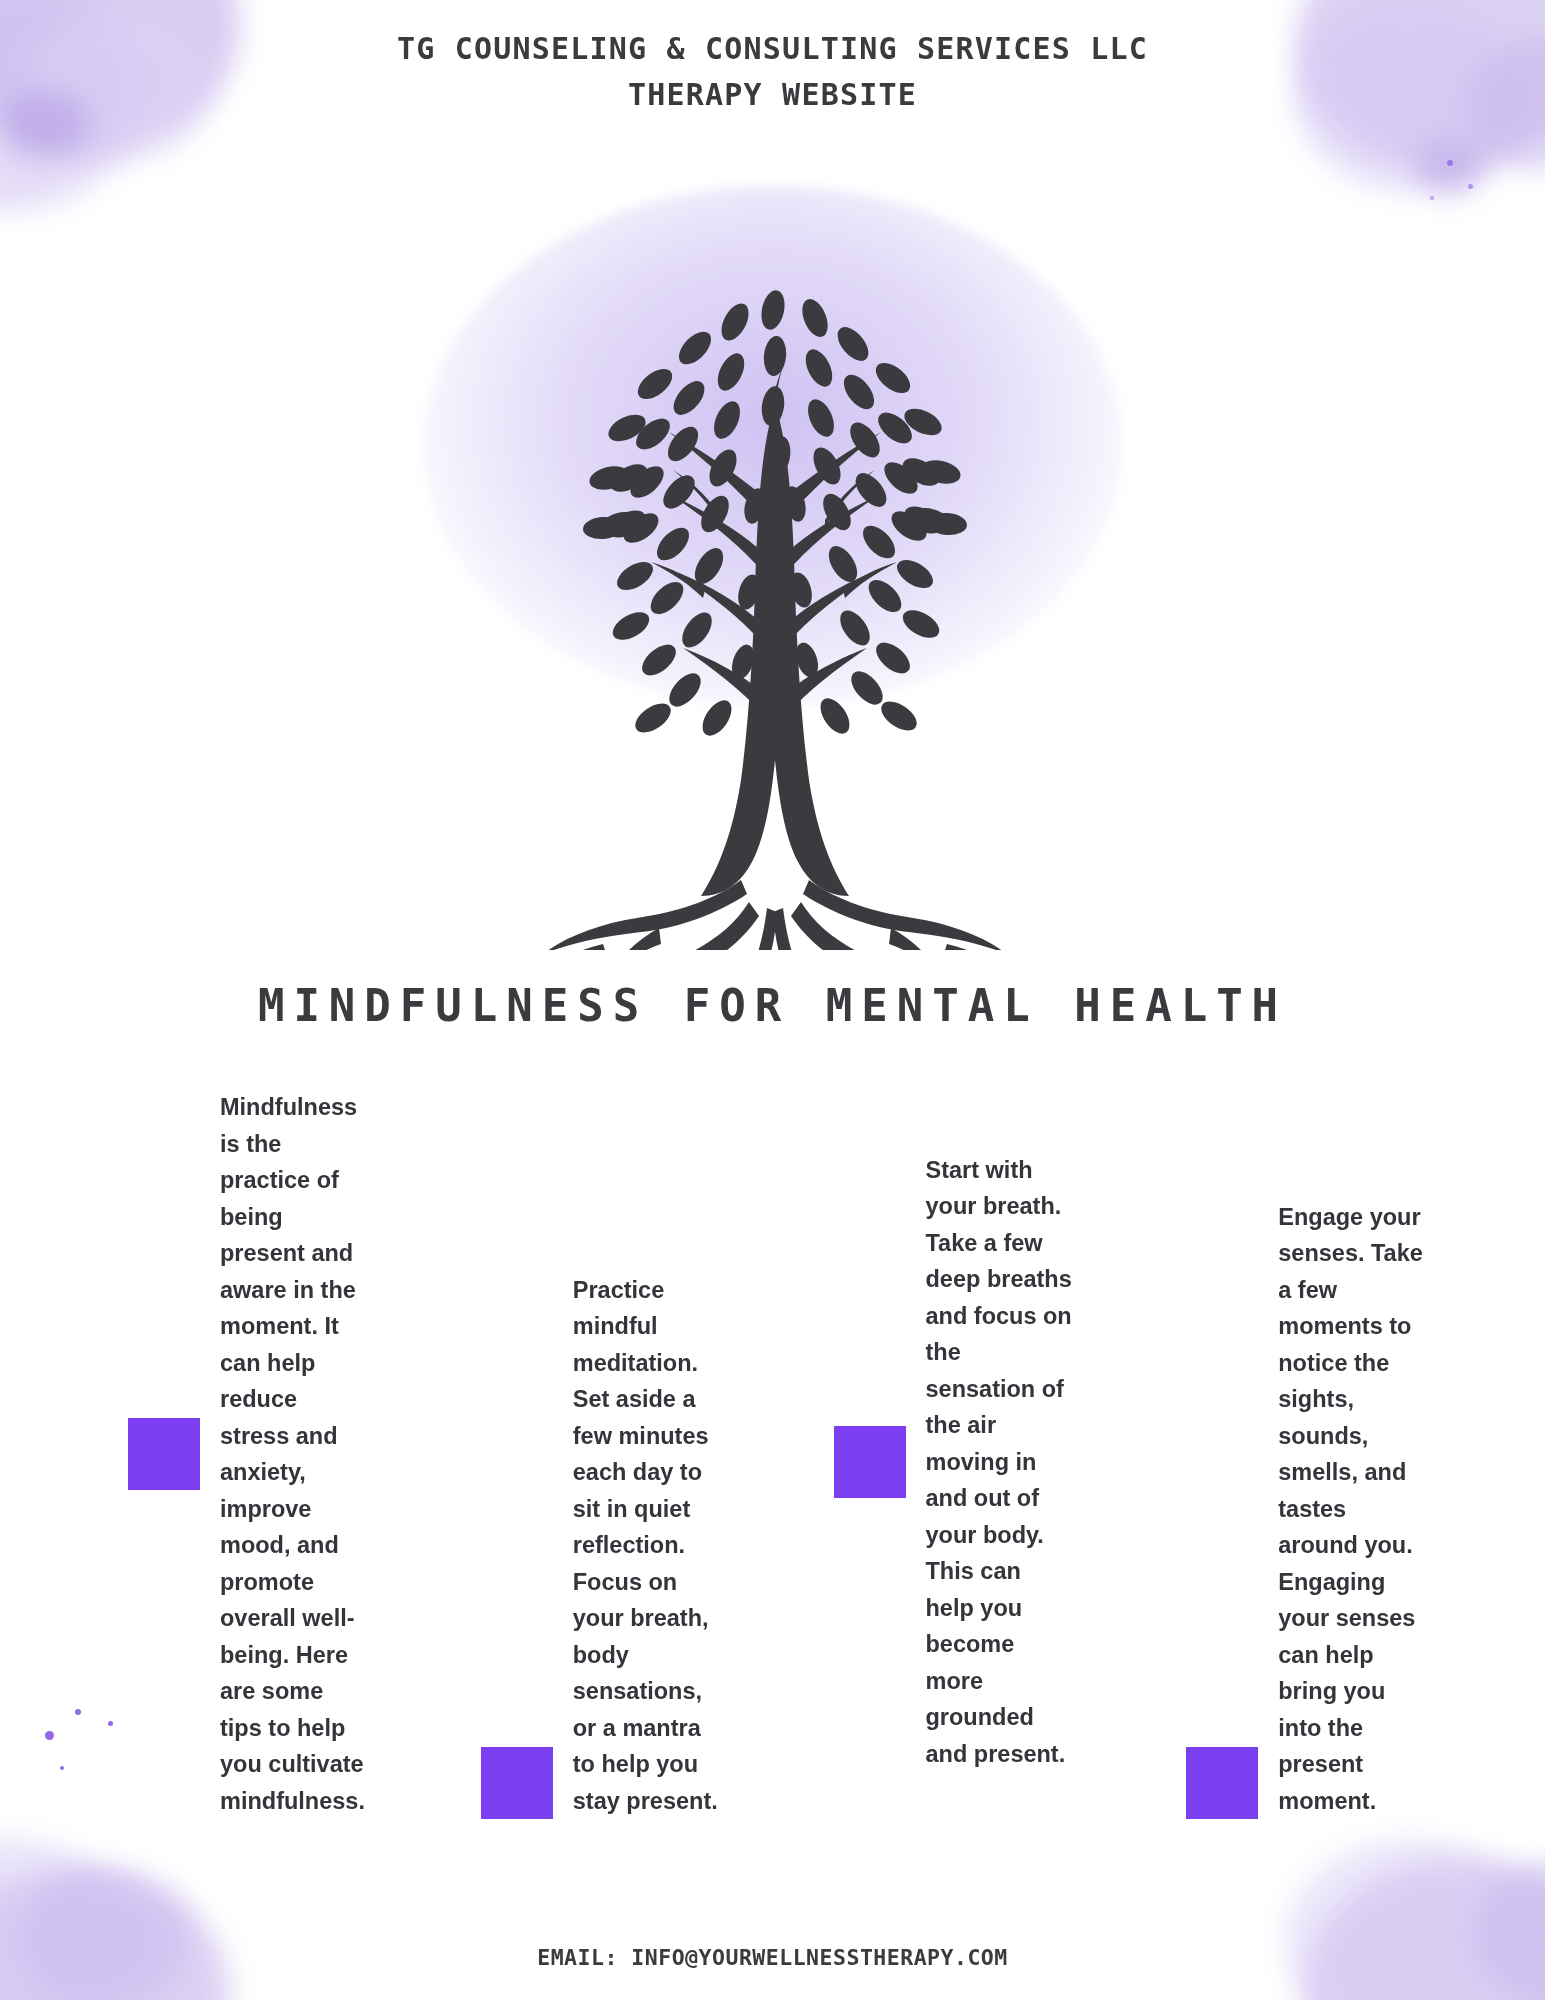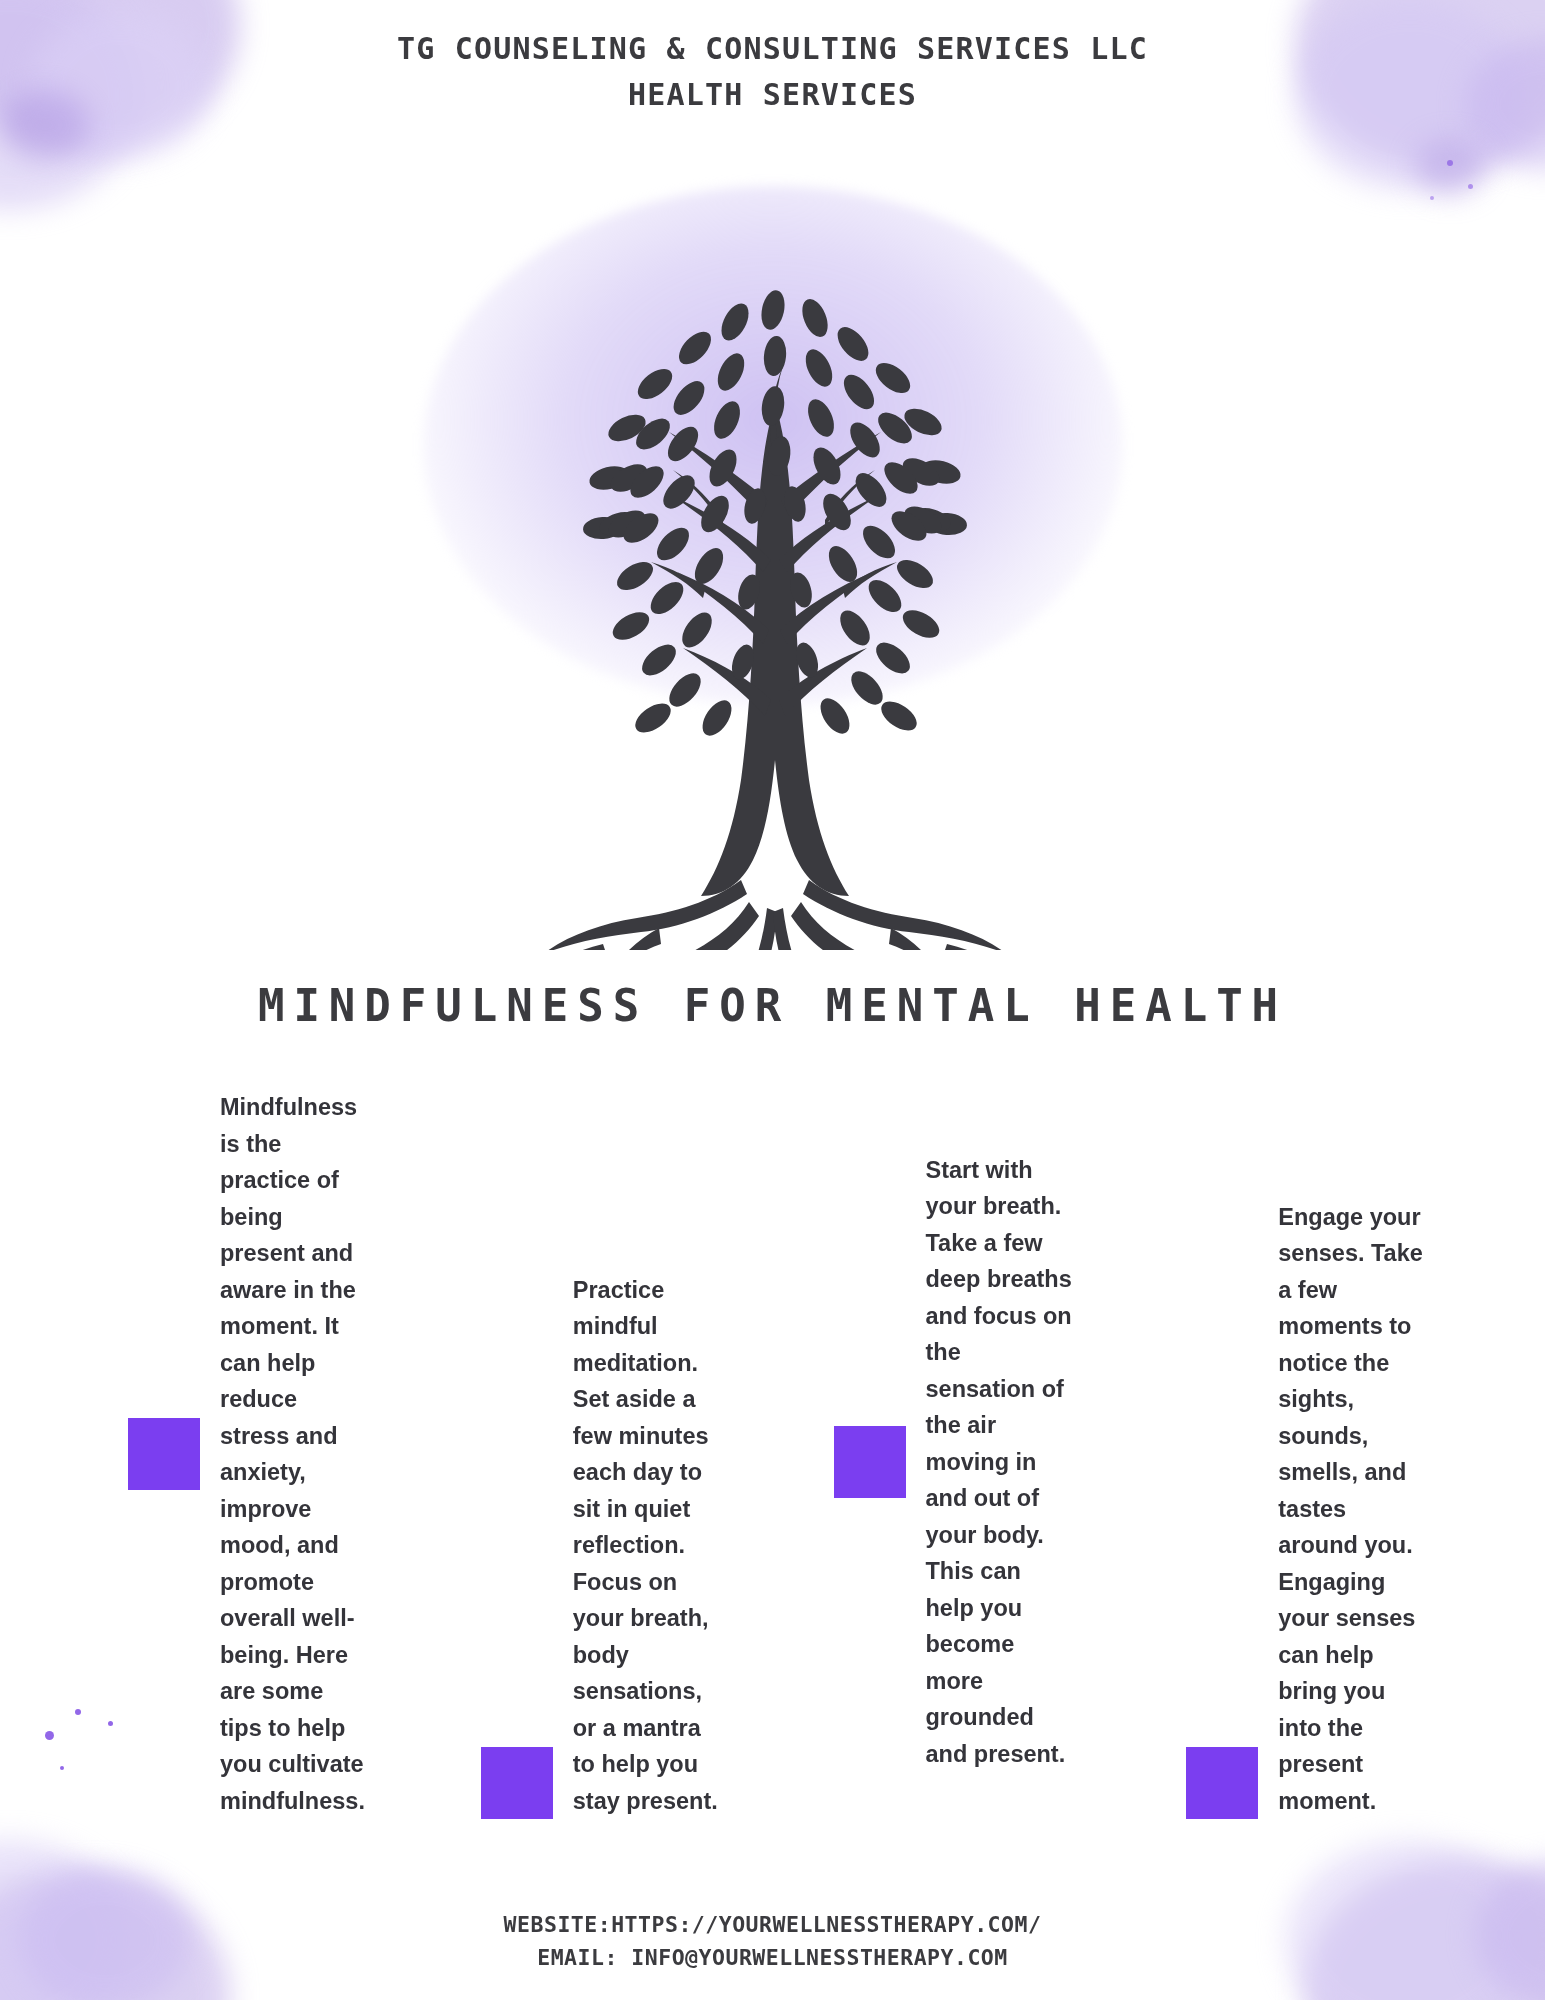--- a/index.html
+++ b/index.html
@@ -202,21 +202,21 @@
   <div class="speck s1"></div>
   <div class="speck s2"></div>
   <div class="speck s3"></div>
   <div class="speck s4"></div>
   <div class="speck s5"></div>
   <div class="speck s6"></div>
   <div class="speck s7"></div>
 
   <div class="header">
     <div class="line line1">TG COUNSELING &amp; CONSULTING SERVICES LLC</div>
-    <div class="line line2">HEALTH SERVICES</div>
+    <div class="line line2">THERAPY WEBSITE</div>
   </div>
 
   <div class="tree-wrap">
     <div class="tree-halo"></div>
     <svg class="tree-svg" width="700" height="790" viewBox="0 0 700 790" aria-hidden="true">
       <g fill="#3a3a3f">
 
         <path d="M350 250
                  C336 300 334 370 332 430
                  C330 490 326 560 318 620
@@ -356,17 +356,16 @@
       <div class="swatch" style="background: rgb(123, 62, 240);"></div>
       <div class="tip-text">Start with your breath. Take a few deep breaths and focus on the sensation of the air moving in and out of your body. This can help you become more grounded and present.</div>
     </div>
     <div class="tip r2c2">
       <div class="swatch" style="background: rgb(123, 62, 240);"></div>
       <div class="tip-text">Engage your senses. Take a few moments to notice the sights, sounds, smells, and tastes around you. Engaging your senses can help bring you into the present moment.</div>
     </div>
   </div>
 
   <div class="footer">
-    <div>WEBSITE:HTTPS://YOURWELLNESSTHERAPY.COM/</div>
     <div>EMAIL: INFO@YOURWELLNESSTHERAPY.COM</div>
   </div>
 
 </div>
 
 </body></html>

